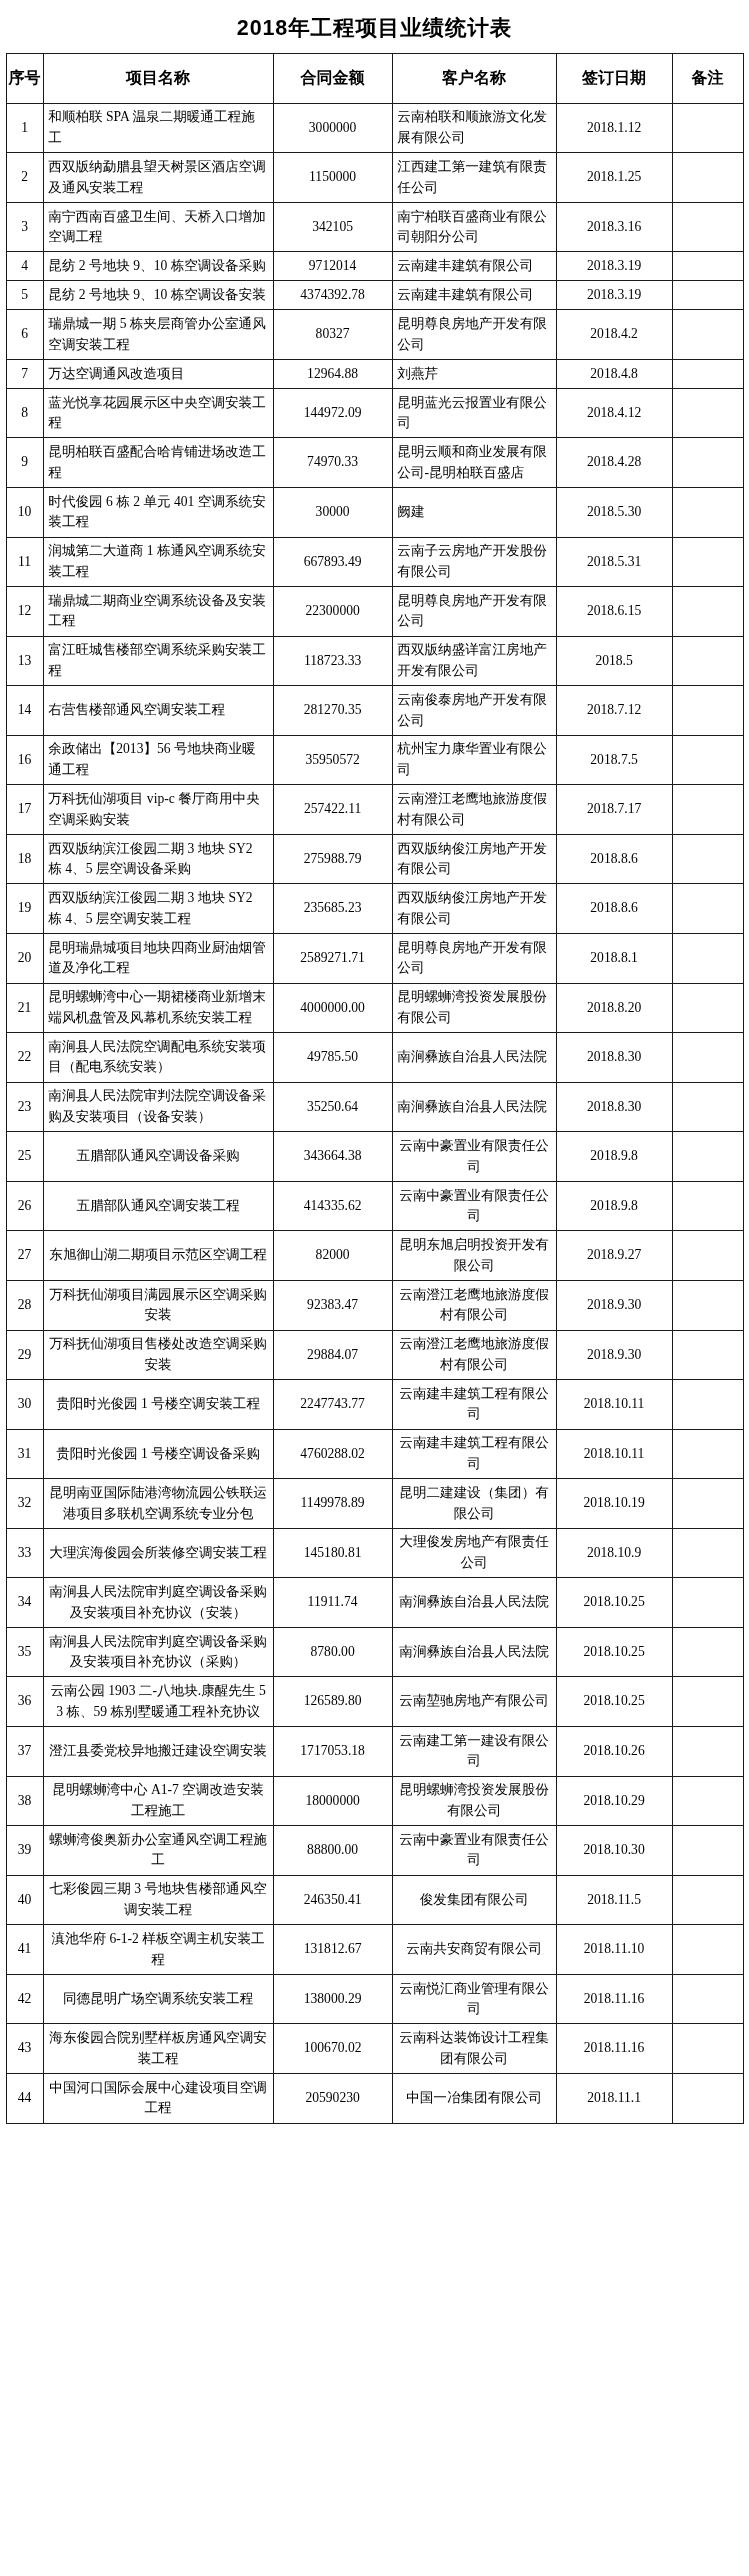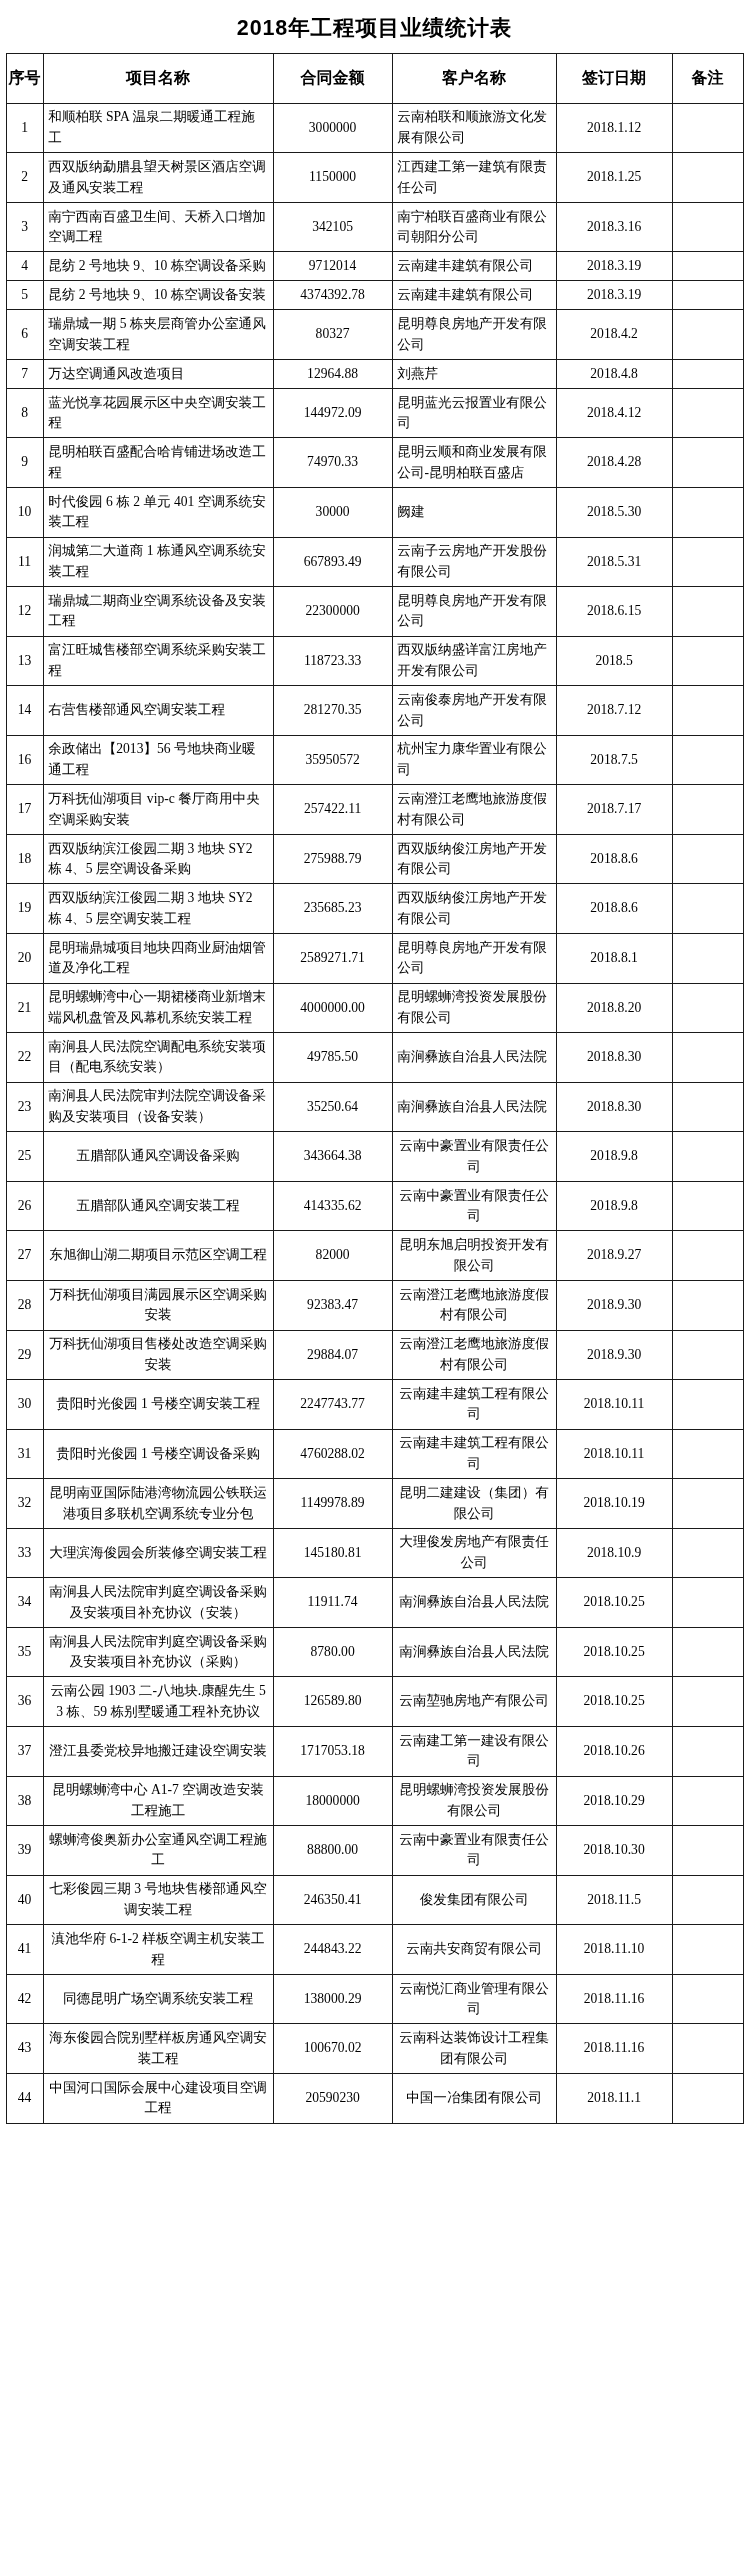--- a/index.html
+++ b/index.html
@@ -388,21 +388,21 @@
         <td class="cell-no">40</td>
         <td class="cell-project">七彩俊园三期 3 号地块售楼部通风空调安装工程</td>
         <td class="cell-amount">246350.41</td>
         <td class="cell-customer">俊发集团有限公司</td>
         <td class="cell-date">2018.11.5</td>
         <td class="cell-note"></td>
       </tr>
       <tr class="row-centered">
         <td class="cell-no">41</td>
         <td class="cell-project">滇池华府 6-1-2 样板空调主机安装工程</td>
-        <td class="cell-amount">244843.22</td>
+        <td class="cell-amount">131812.67</td>
         <td class="cell-customer">云南共安商贸有限公司</td>
         <td class="cell-date">2018.11.10</td>
         <td class="cell-note"></td>
       </tr>
       <tr class="row-centered">
         <td class="cell-no">42</td>
         <td class="cell-project">同德昆明广场空调系统安装工程</td>
         <td class="cell-amount">138000.29</td>
         <td class="cell-customer">云南悦汇商业管理有限公司</td>
         <td class="cell-date">2018.11.16</td>

